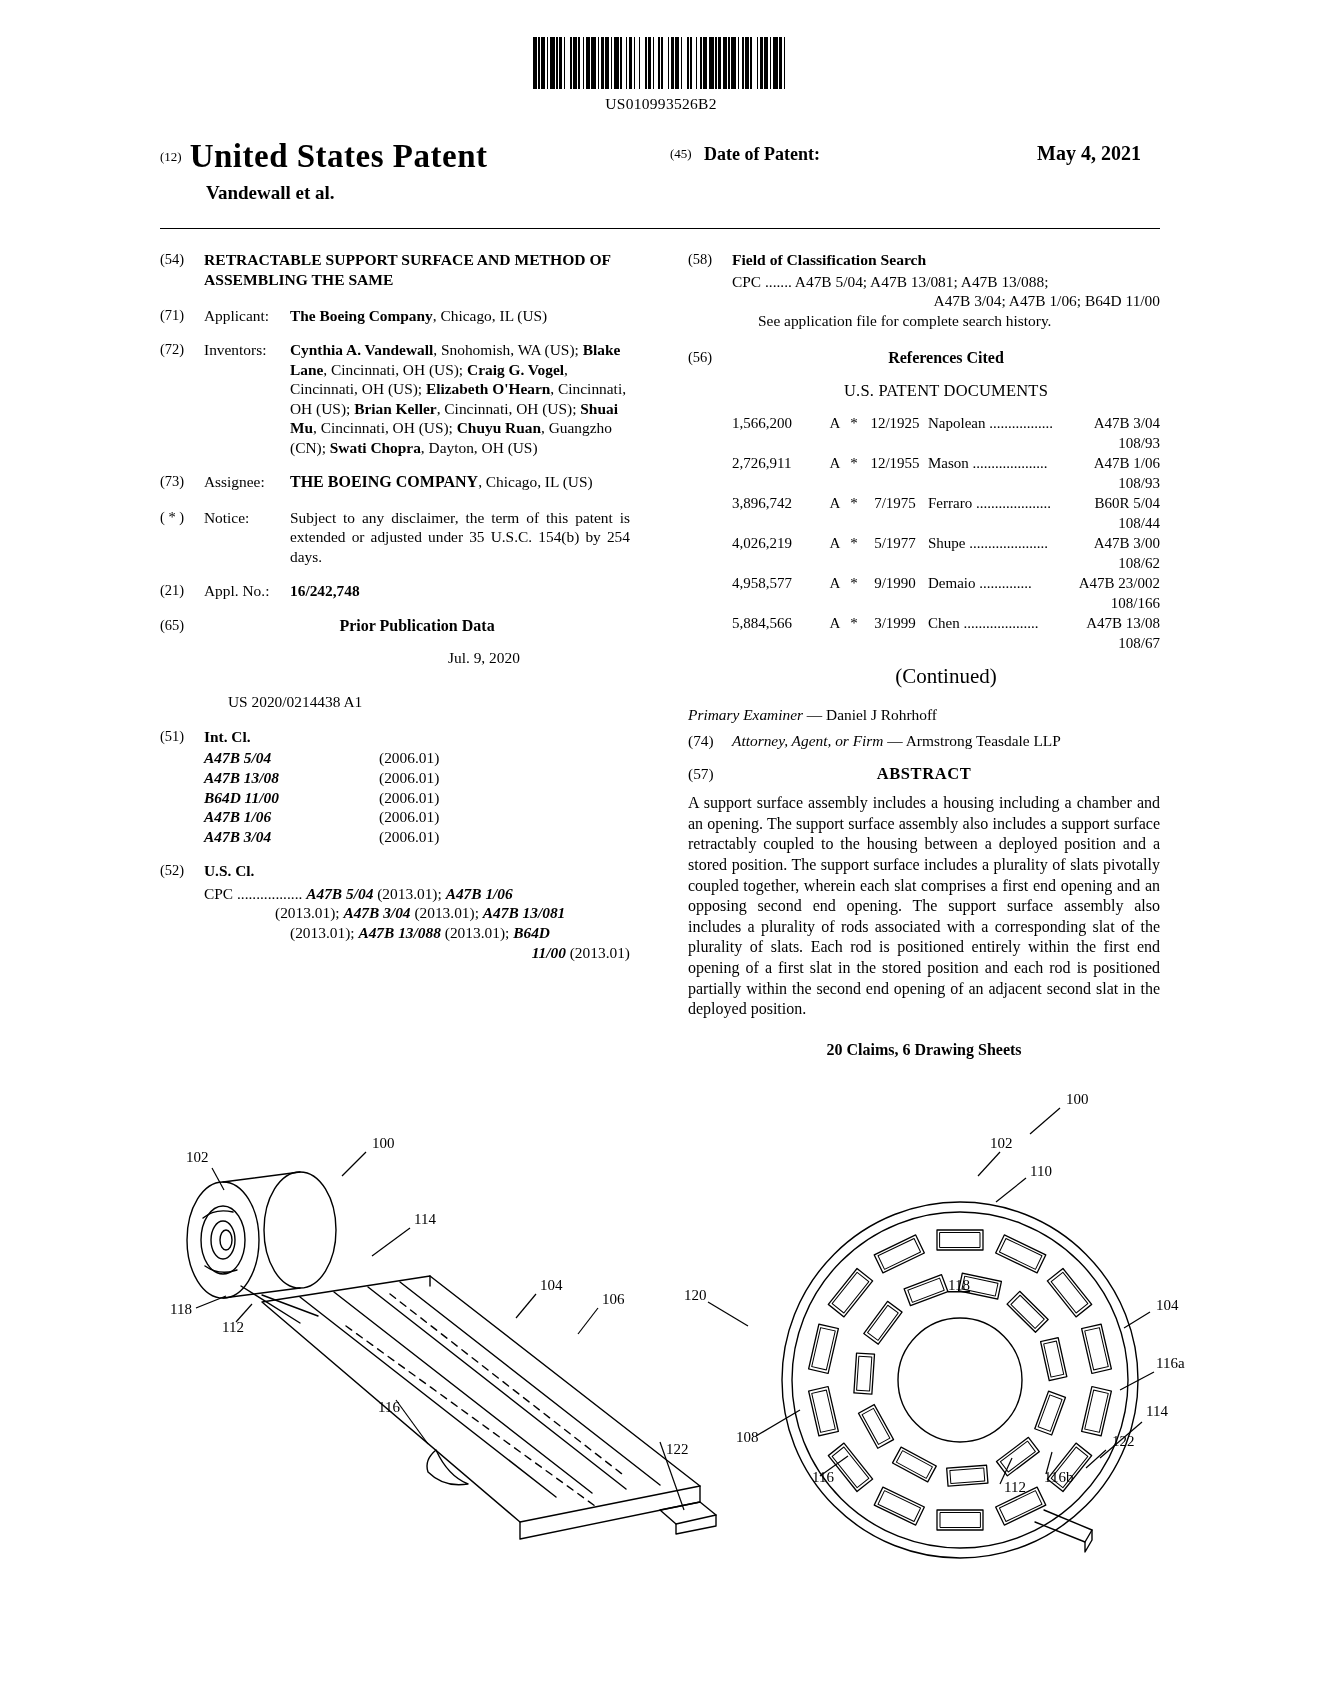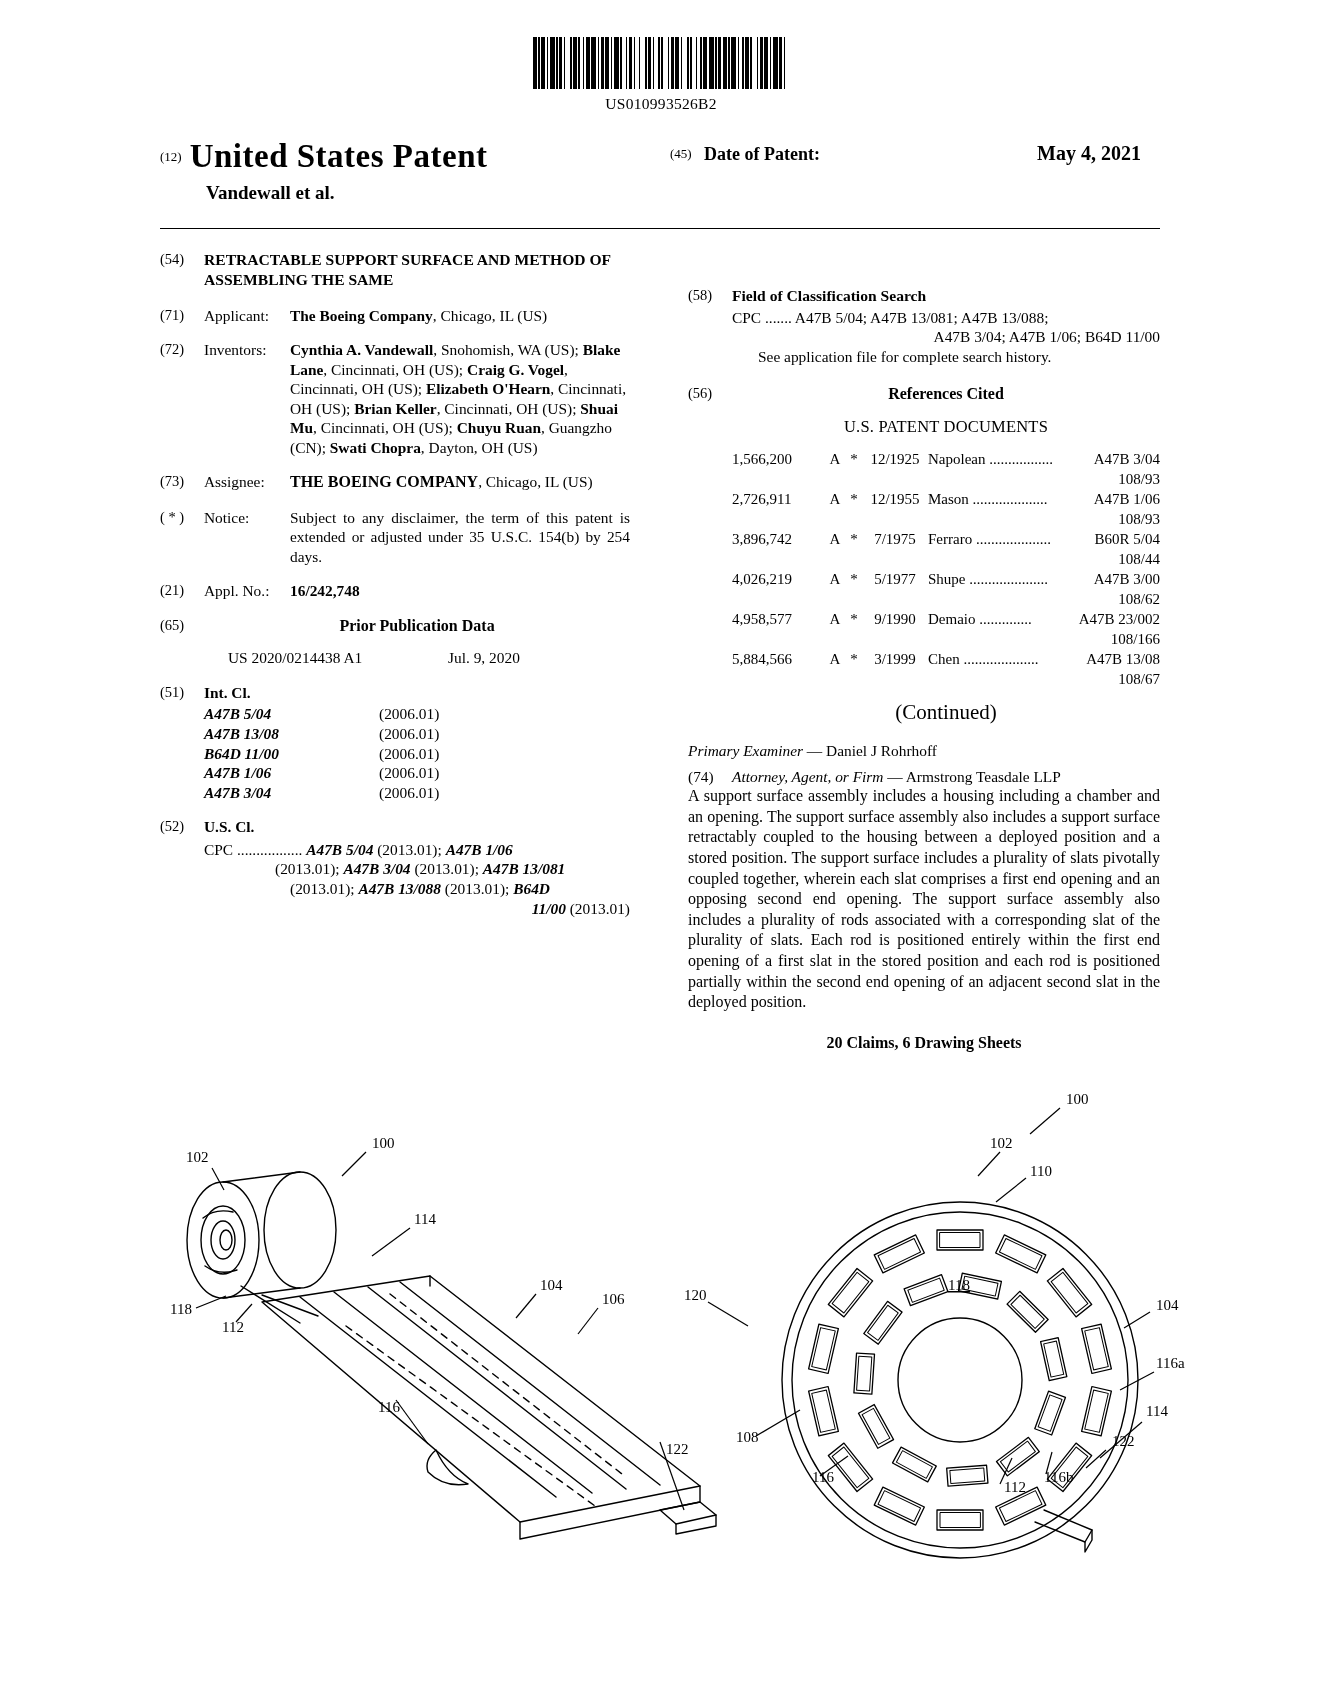--- a/index.html
+++ b/index.html
@@ -134,21 +134,20 @@
     position: absolute;
     left: 0;
     top: 0;
     width: 470px;
   }
   .col-right {
     position: absolute;
     left: 528px;
     top: 0;
     width: 472px;
-    margin-top: 36px;
   }
 
   .field {
     display: flex;
     margin-bottom: 15px;
   }
   .fnum {
     width: 44px;
     flex: none;
     font-size: 14.5px;
@@ -348,21 +347,21 @@
         <div class="flabel">Appl. No.:</div>
         <div class="fbody b">16/242,748</div>
       </div>
 
 
       <div class="field">
         <div class="fnum">(65)</div>
         <div class="fbody">
           <div class="center b" style="font-size:16px">Prior Publication Data</div>
           <div style="margin-top:12px; display:flex;">
-            <span style="width:220px; margin-left:24px;">US 2020/0214438 A1</span>
+            <span style="width:220px; margin-left:24px;margin-top:44px;">US 2020/0214438 A1</span>
             <span>Jul. 9, 2020</span>
           </div>
         </div>
       </div>
 
       <div class="field">
         <div class="fnum">(51)</div>
         <div class="fbody">
           <div class="b">Int. Cl.</div>
           <div class="intcl-table" id="intcl-table">
@@ -504,20 +503,25 @@
       </div>
 
       <div class="examiner">
         <span class="i">Primary Examiner</span><span> — </span><span>Daniel J Rohrhoff</span>
       </div>
       <div style="margin-top:6px; display:flex;">
         <span style="width:44px;">(74)</span>
         <span><span class="i">Attorney, Agent, or Firm</span><span> — </span><span>Armstrong Teasdale LLP</span></span>
       </div>
 
+      <div class="abs-row">
+        <span style="width:44px;">(57)</span>
+        <span class="abstract-title" style="flex:1;">ABSTRACT</span>
+        <span style="width:44px;"></span>
+      </div>
 
       <div class="abstract-body">A support surface assembly includes a housing including a chamber and an opening. The support surface assembly also includes a support surface retractably coupled to the housing between a deployed position and a stored position. The support surface includes a plurality of slats pivotally coupled together, wherein each slat comprises a first end opening and an opposing second end opening. The support surface assembly also includes a plurality of rods associated with a corresponding slat of the plurality of slats. Each rod is positioned entirely within the first end opening of a first slat in the stored position and each rod is positioned partially within the second end opening of an adjacent second slat in the deployed position.</div>
 
       <div class="claims-line">20 Claims, 6 Drawing Sheets</div>
 
     </div>
   </div>
 
   <div class="figure">
     <svg width="1322" height="560" viewBox="0 0 1322 560" xmlns="http://www.w3.org/2000/svg">

